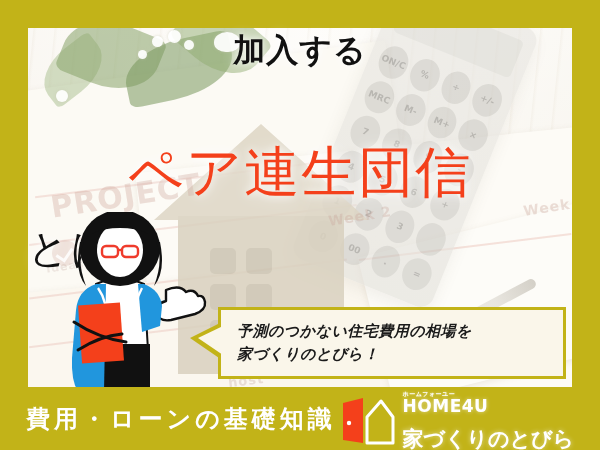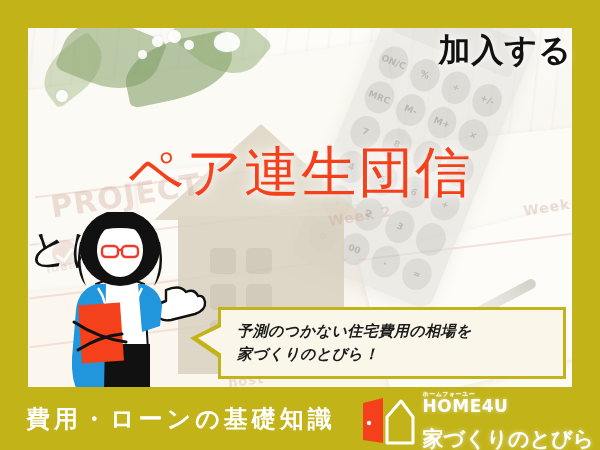--- a/index.html
+++ b/index.html
@@ -173,21 +173,21 @@
   
   .headline {
     position: absolute;
     left: 28px; right: 28px;
     text-align: center;
     color: #111111;
     font-weight: 900;
     letter-spacing: 1px;
     text-shadow: 0 0 6px rgba(255,255,255,0.85), 0 0 14px rgba(255,255,255,0.75);
   }
-  #headline-line1 { top: 30px;  font-size: 32px; line-height: 40px; text-align: right; }
+  #headline-line1 { top: 30px;  font-size: 32px; line-height: 40px; }
   #headline-line2 { top: 78px;  font-size: 34px; line-height: 44px; white-space: nowrap; }
 
   
   #main-title {
     position: absolute;
     left: 28px; right: 28px;
     top: 140px;
     text-align: center;
     color: #f4401b;
     font-size: 55px;
@@ -262,21 +262,21 @@
   #category-label {
     color: #ffffff;
     font-size: 24px;
     font-weight: 700;
     letter-spacing: 4px;
     margin-left: 26px;
     white-space: nowrap;
   }
   #brand-logo {
     position: absolute;
-    right: 6px; top: 4px;
+    right: 26px; top: 4px;
     display: flex;
     align-items: center;
     gap: 8px;
   }
   #brand-logo .door-mark { position: relative; width: 54px; height: 52px; }
   #brand-logo .wordmark { display: flex; flex-direction: column; line-height: 1; }
   #brand-logo .kana {
     font-size: 6px; color: #ffffff; font-weight: 700; letter-spacing: .5px;
     margin-bottom: 1px;
     text-shadow: 0 0 3px rgba(255,255,255,.7);

